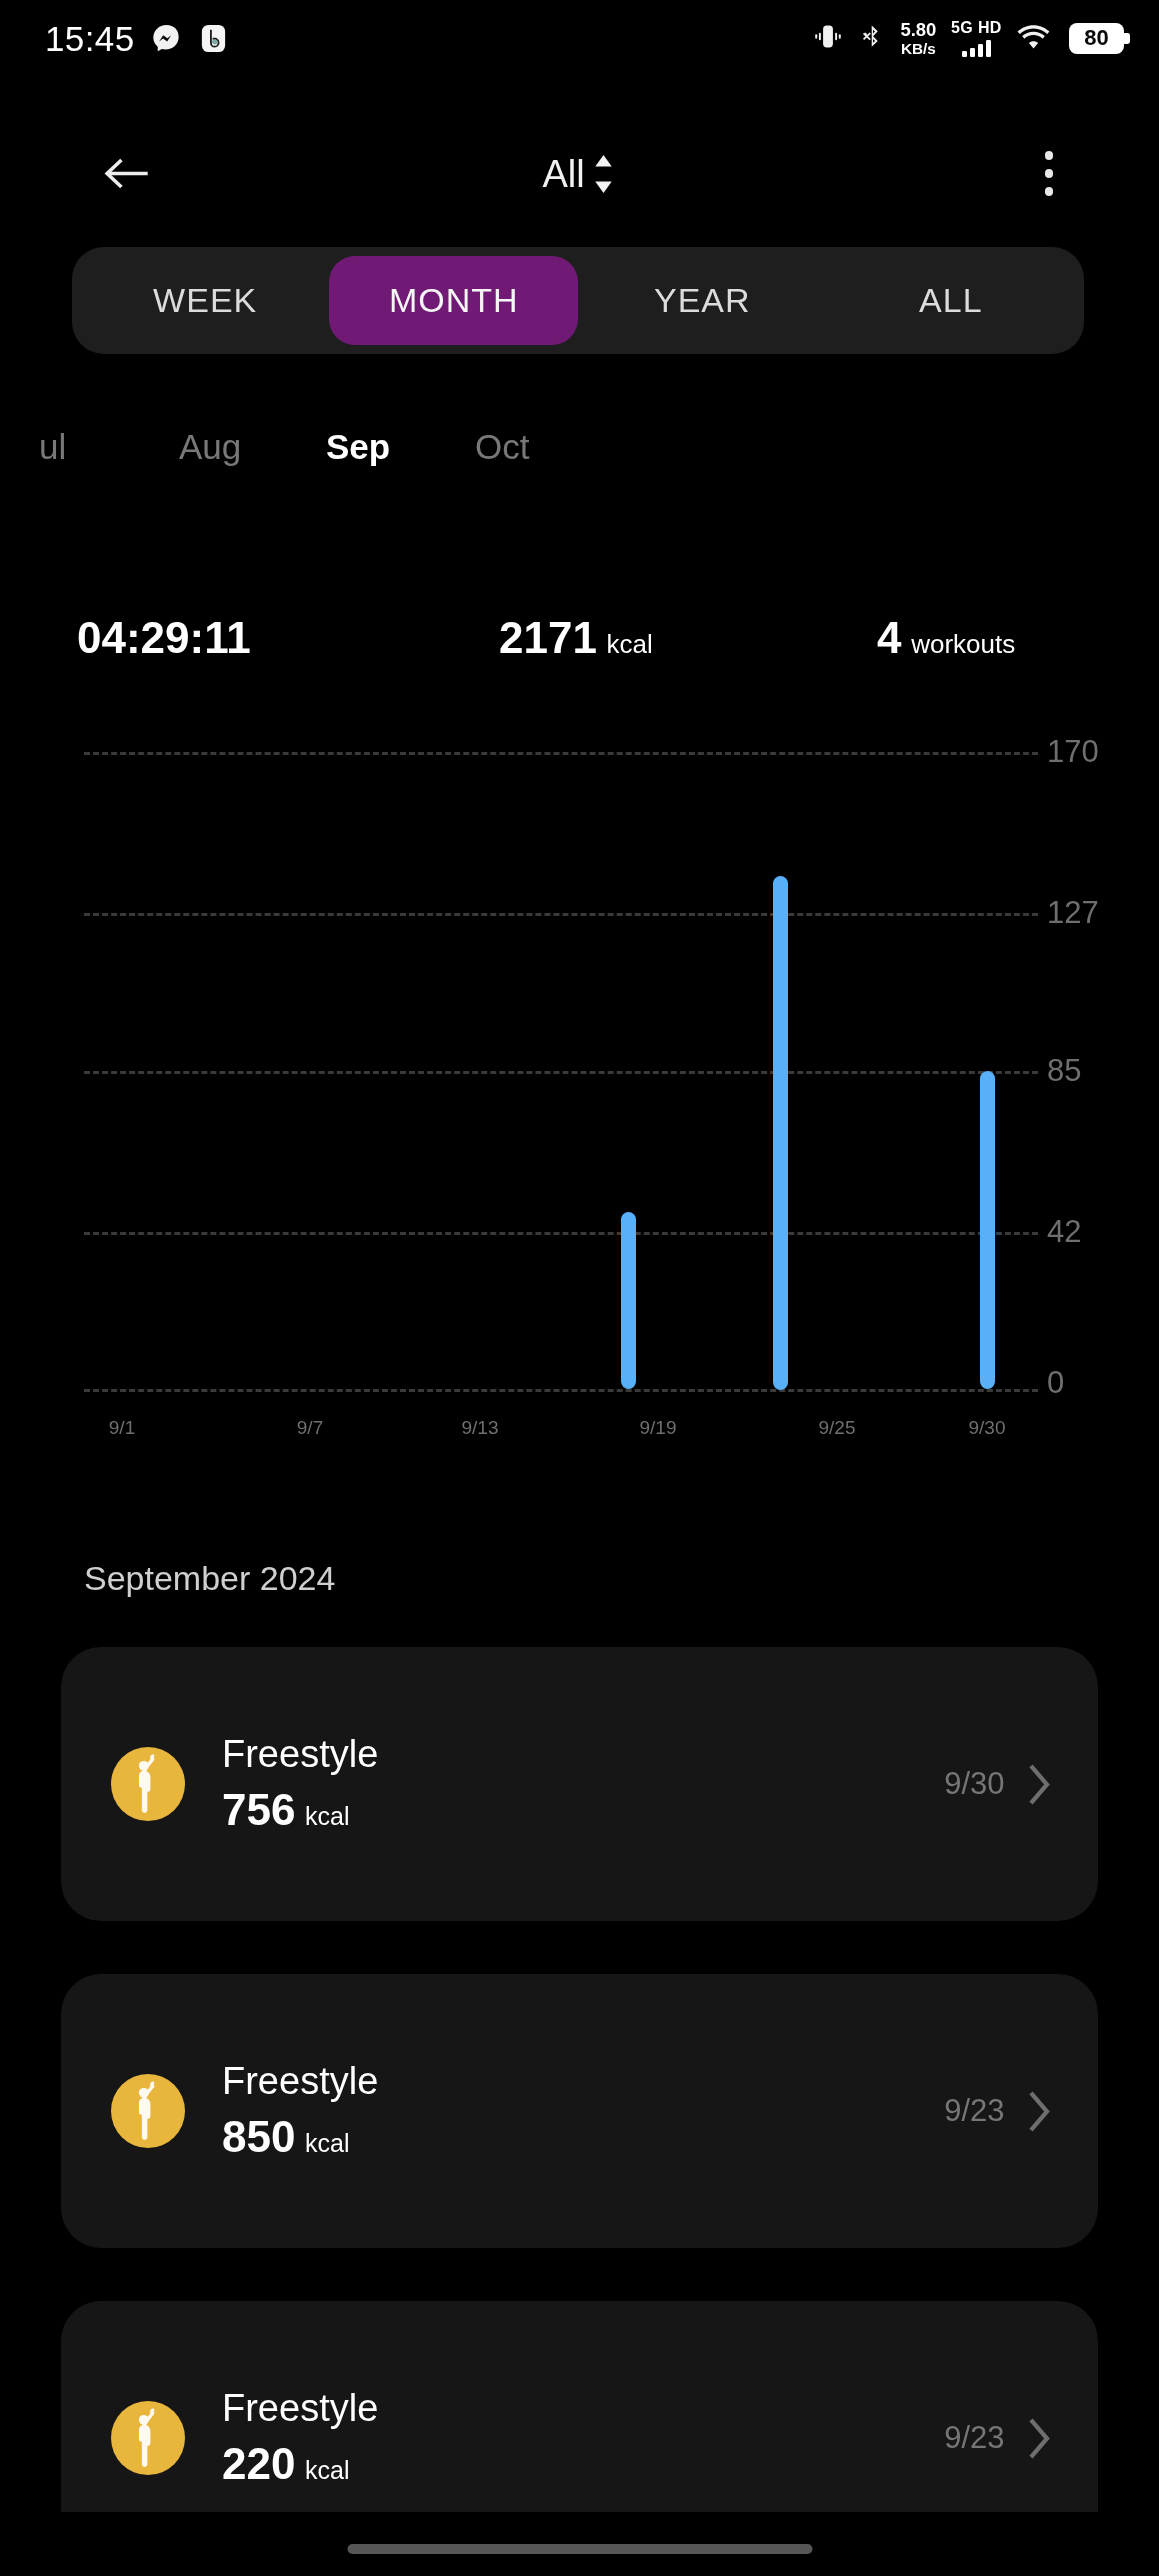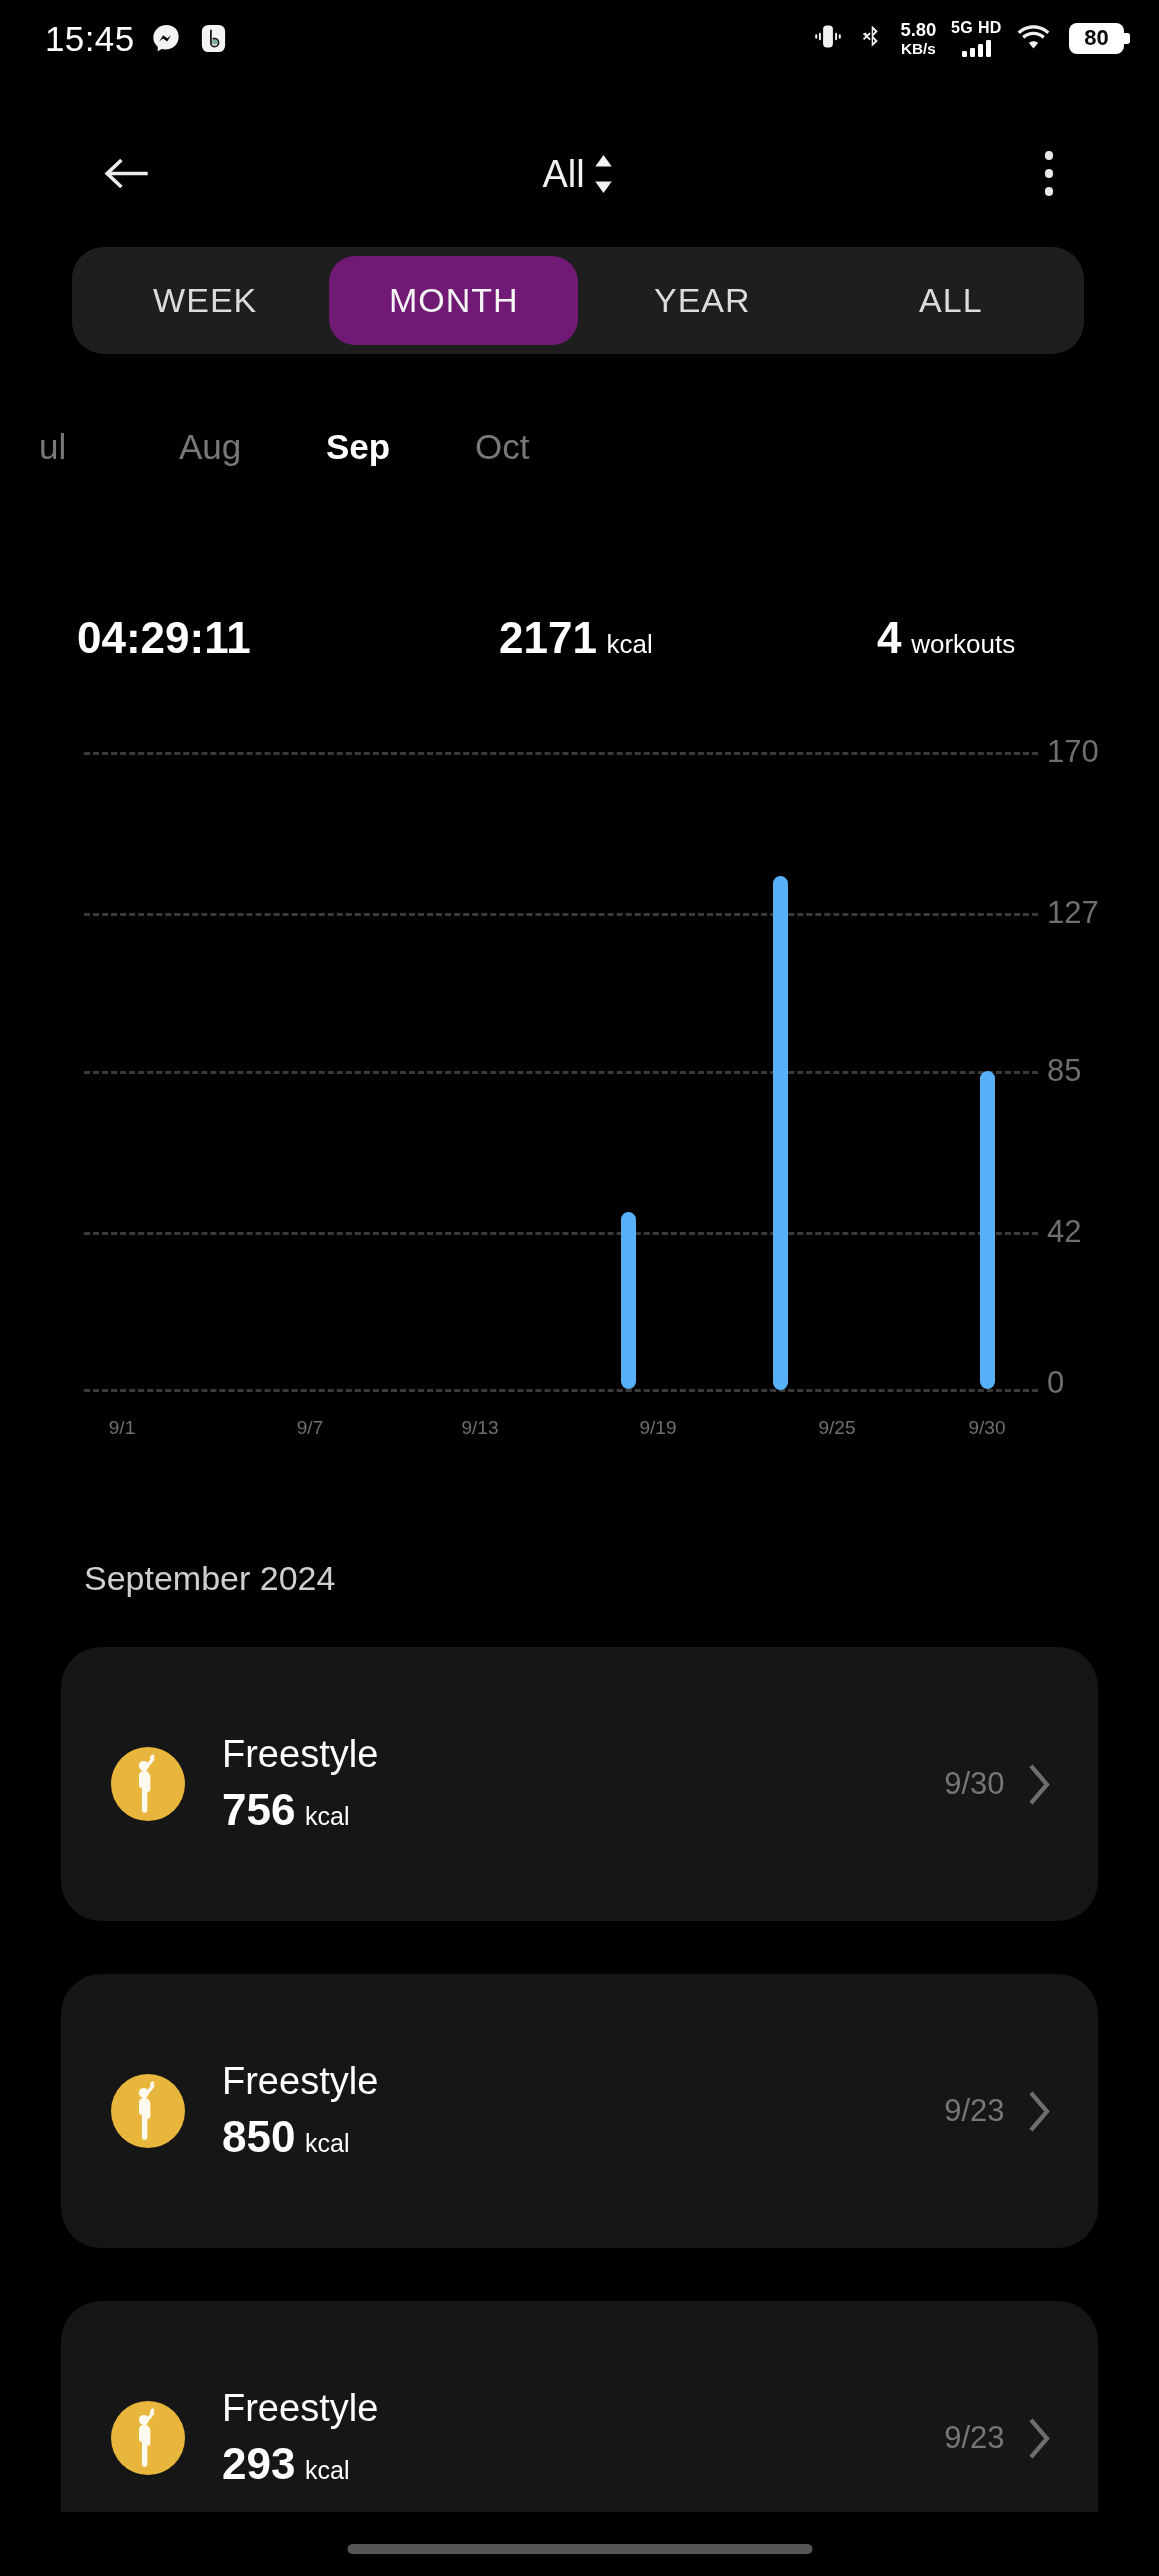--- a/index.html
+++ b/index.html
@@ -345,21 +345,21 @@
       <svg width="43" height="60" viewBox="0 0 34 48">
         <circle cx="13.2" cy="9.4" r="3.9" fill="#fffaf0"></circle>
         <path d="M20.5 1.6c-1.3.5-1.4 2 -.4 2.7" fill="none" stroke="#fffaf0" stroke-width="2.4" stroke-linecap="round"></path>
         <path d="M13.4 13.4c-2.3 0-4 1.8-4 4v7.8c0 .9.8 1.7 1.7 1.7h.6v17.8c0 1.3 1 2.3 2.2 2.3s2.2-1 2.2-2.3V30.1h.7c1 0 1.7-.8 1.7-1.7v-10c0-2.8-2.2-5-5.1-5z" fill="#fffaf0"></path>
         <path d="M13.6 13.6 C15.8 9.6 18.6 6.2 20.4 4.1" fill="none" stroke="#fffaf0" stroke-width="2.7" stroke-linecap="round"></path>
       </svg>
     </div>
     <div class="card-texts">
       <div class="card-name">Freestyle</div>
       <div class="card-kcal">
-        <span class="card-kcal-num">293</span>
+        <span class="card-kcal-num">220</span>
         <span class="card-kcal-unit">kcal</span>
       </div>
     </div>
     <div class="card-right">
       <span class="card-date">9/23</span>
       <svg width="24" height="43" viewBox="0 0 18 32">
         <path d="M3 2 L15 16 L3 30" fill="none" stroke="#6e6e6e" stroke-width="3.2"></path>
       </svg>
     </div>
   </div>

